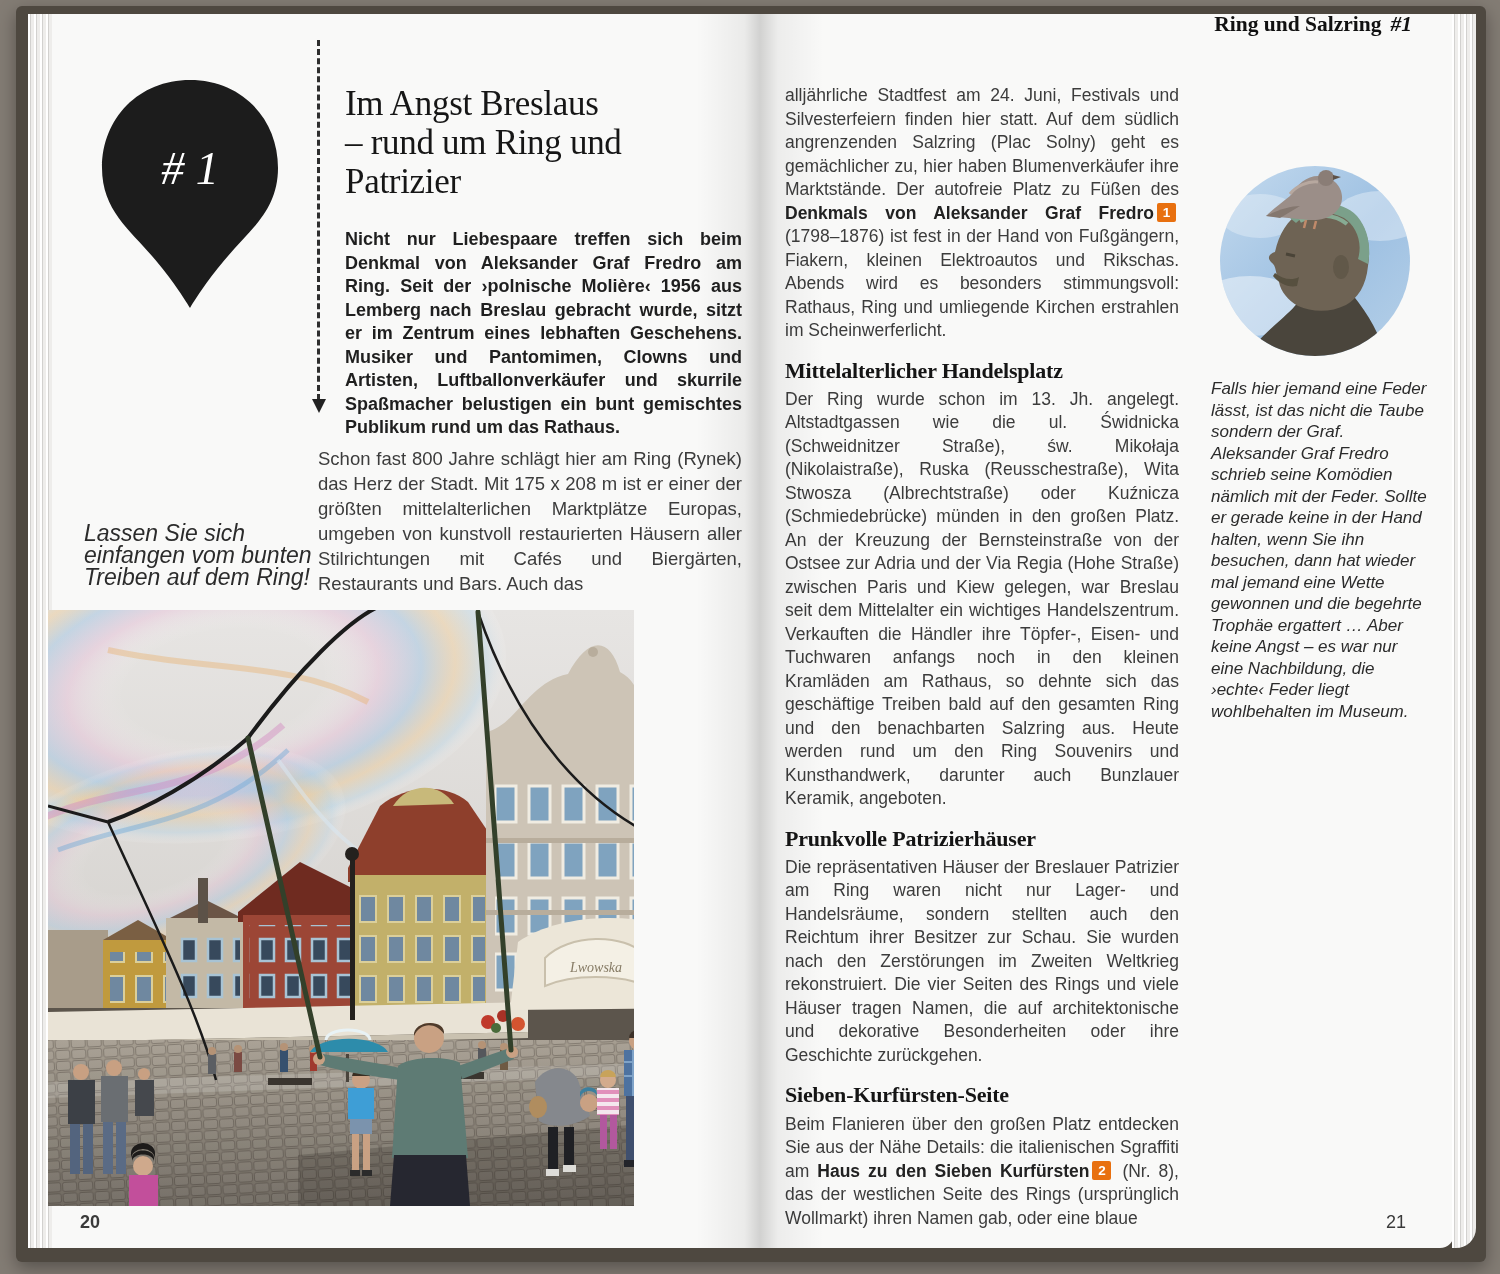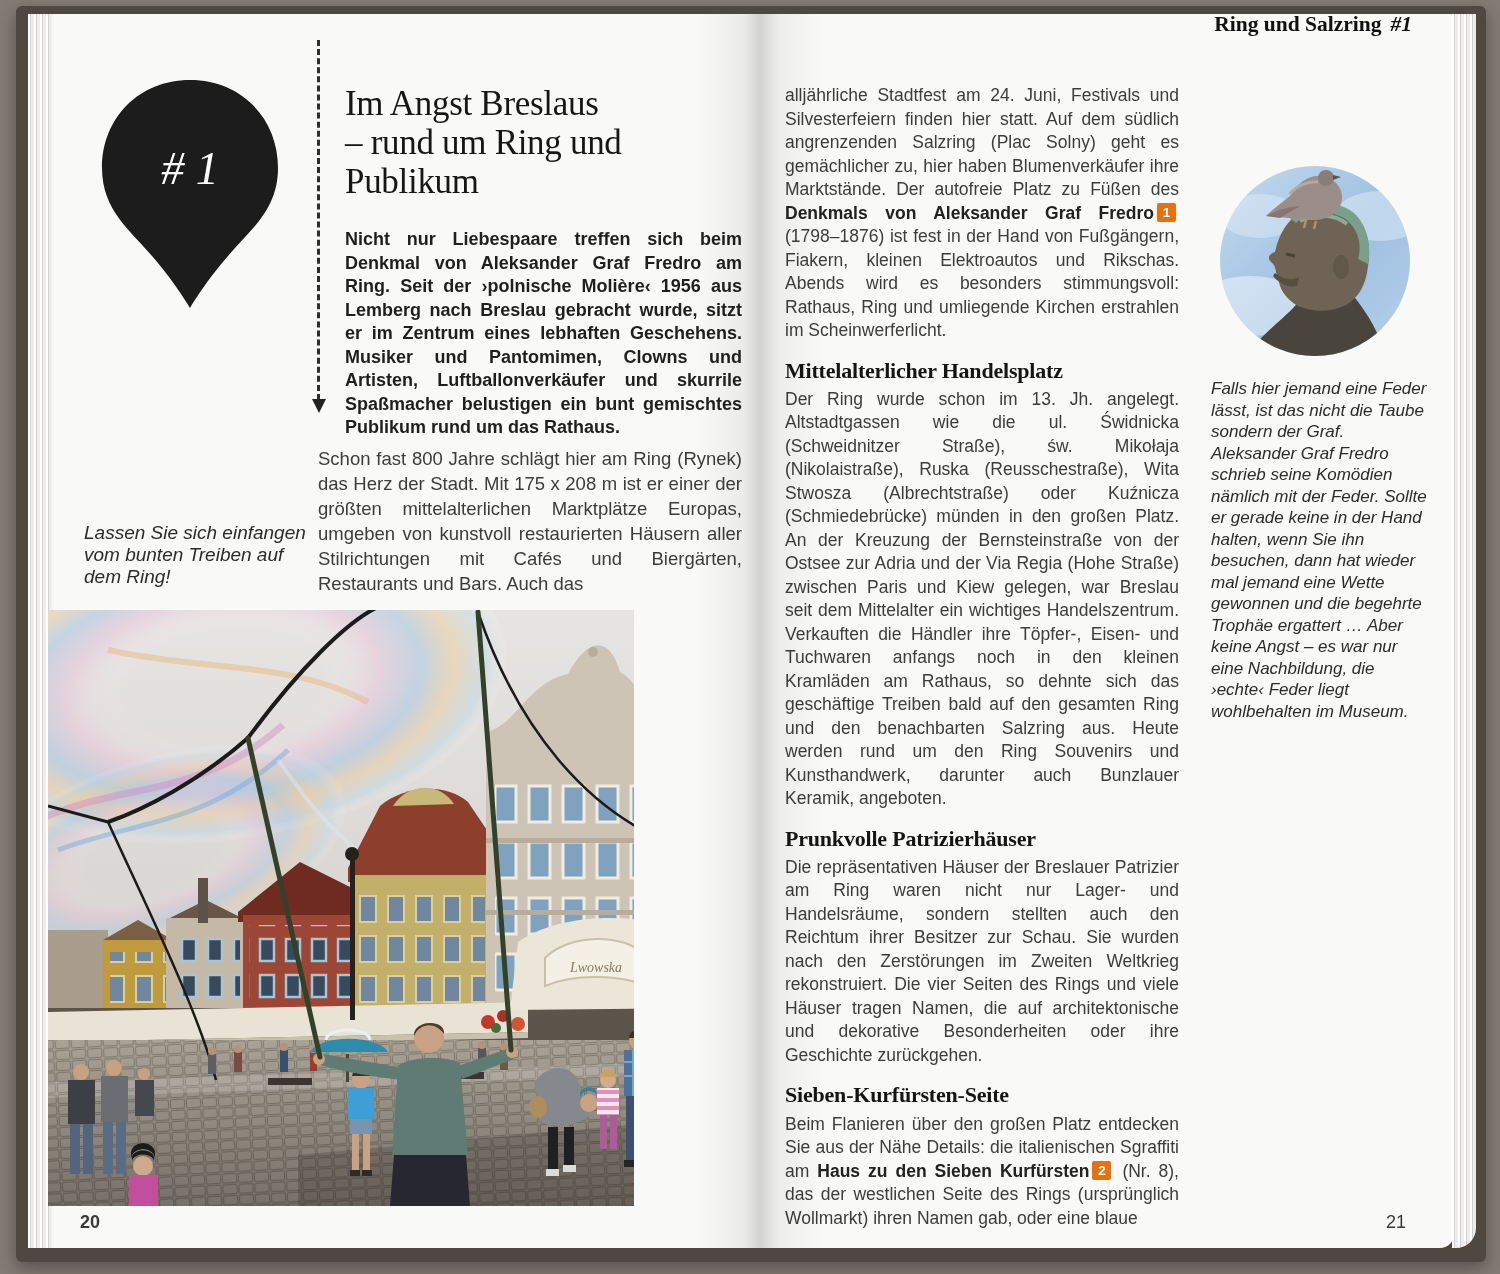--- a/index.html
+++ b/index.html
@@ -18,21 +18,21 @@
     background:repeating-linear-gradient(90deg,#ffffff 0 2px,#d2d1cf 2px 3px,#eeedeb 3px 6px);}
   .spine{left:696px;top:14px;width:128px;height:1234px;
     background:linear-gradient(90deg,rgba(0,0,0,0) 0%,rgba(0,0,0,0.06) 38%,rgba(0,0,0,0.16) 50%,rgba(0,0,0,0.05) 64%,rgba(0,0,0,0) 100%);}
   .title{left:345px;top:84px;width:400px;font-family:"Liberation Serif","DejaVu Serif",serif;
          font-size:35px;line-height:1.12;color:#161616;letter-spacing:-0.3px;}
   .title .t-bold{font-weight:normal;}
   .lead{left:345px;top:228px;width:397px;font-weight:bold;font-size:18px;line-height:23.5px;
         text-align:justify;color:#1f1f1f;margin:0;}
   .body-text{left:318px;top:446px;width:424px;font-size:18.5px;line-height:25px;
         text-align:justify;color:#3c3c3c;margin:0;}
-  .caption{left:84px;top:522px;width:228px;font-style:italic;font-size:19px;line-height:22px;color:#2b2b2b;margin:0;}
+  .caption{left:84px;top:522px;width:228px;font-style:italic;font-size:23px;line-height:22px;color:#2b2b2b;margin:0;}
   .dash-line{left:317px;top:40px;height:360px;width:0;border-left:3px dashed #2e2e2e;}
   .dash-arrow{left:312px;top:399px;width:0;height:0;border-left:7px solid transparent;
         border-right:7px solid transparent;border-top:14px solid #222;}
   .photo-frame{left:48px;top:610px;width:586px;height:596px;overflow:hidden;}
   .pagenum{font-size:18px;color:#3a3a3a;}
   .pn-left{left:80px;top:1212px;font-weight:bold;}
   .pn-right{left:1386px;top:1212px;}
   .header-r{left:980px;top:12px;width:432px;text-align:right;font-family:"Liberation Serif","DejaVu Serif",serif;
         font-weight:bold;font-size:21.5px;color:#111;}
   .header-r .marker{font-style:italic;margin-left:9px;}
@@ -62,21 +62,21 @@
              C84,220 72,201 52,178 C30,152 2,132 2,90 C2,40 39,2 90,2 Z" fill="#1c1c1c"></path>
     <text x="90" y="106" text-anchor="middle" fill="#ffffff" font-size="46" font-family="Liberation Serif, DejaVu Serif, serif" font-style="italic"># 1</text>
   </svg>
 
   <div class="abs dash-line"></div>
   <div class="abs dash-arrow"></div>
 
   <div class="abs title">
     <div>Im Angst Breslaus</div>
     <div class="t-bold">– rund um Ring und</div>
-    <div class="t-bold">Publikum</div>
+    <div class="t-bold">Patrizier</div>
   </div>
 
   <p class="abs lead">Nicht nur Liebespaare treffen sich beim Denkmal von Aleksander Graf Fredro am Ring. Seit der ›polnische Molière‹ 1956 aus Lemberg nach Breslau gebracht wurde, sitzt er im Zentrum eines lebhaften Geschehens. Musiker und Pantomimen, Clowns und Artisten, Luftballonverkäufer und skurrile Spaßmacher belustigen ein bunt gemischtes Publikum rund um das Rathaus.</p>
   <p class="abs body-text">Schon fast 800 Jahre schlägt hier am Ring (Rynek) das Herz der Stadt. Mit 175 x 208 m ist er einer der größten mittelalterlichen Marktplätze Europas, umgeben von kunstvoll restaurierten Häusern aller Stilrichtungen mit Cafés und Biergärten, Restaurants und Bars. Auch das</p>
   <p class="abs caption">Lassen Sie sich einfangen vom bunten Treiben auf dem Ring!</p>
 
   <div class="abs photo-frame">
     <svg width="690" height="596" viewBox="0 0 690 596">
       <defs>
         <linearGradient id="skyg" x1="0" y1="0" x2="0" y2="1">

